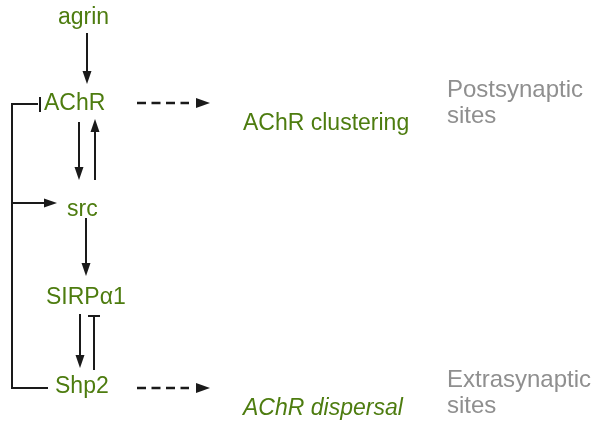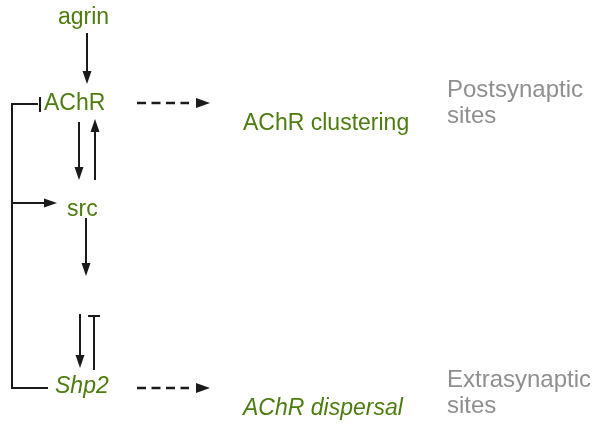--- a/index.html
+++ b/index.html
@@ -100,22 +100,23 @@
       <polygon class="head" points="210,388 196,383 196,393"></polygon>
     </g>
   </svg>
 
   <div class="node-label" style="left:58px; top:4px;">agrin</div>
 
   <div class="node-label" style="left:44px; top:90px;">AChR</div>
 
   <div class="node-label" style="left:67px; top:196px;">src</div>
 
+  <div class="node-label" style="left:46px; top:284px;">SIRPα1</div>
 
-  <div class="node-label" style="left:55px; top:373px;font-style:italic;">Shp2</div>
+  <div class="node-label" style="left:55px; top:373px;">Shp2</div>
 
   <div class="node-label" style="left:243px; top:90px;margin-top:20px;">AChR clustering</div>
 
   <div class="node-label" style="left:243px; top:395px;font-style:italic;">AChR dispersal</div>
 
   <div class="region-label" style="left:447px; top:76px; width:155px;">Postsynaptic sites</div>
 
   <div class="region-label" style="left:447px; top:366px; width:160px;">Extrasynaptic sites</div>
 
 </div>

